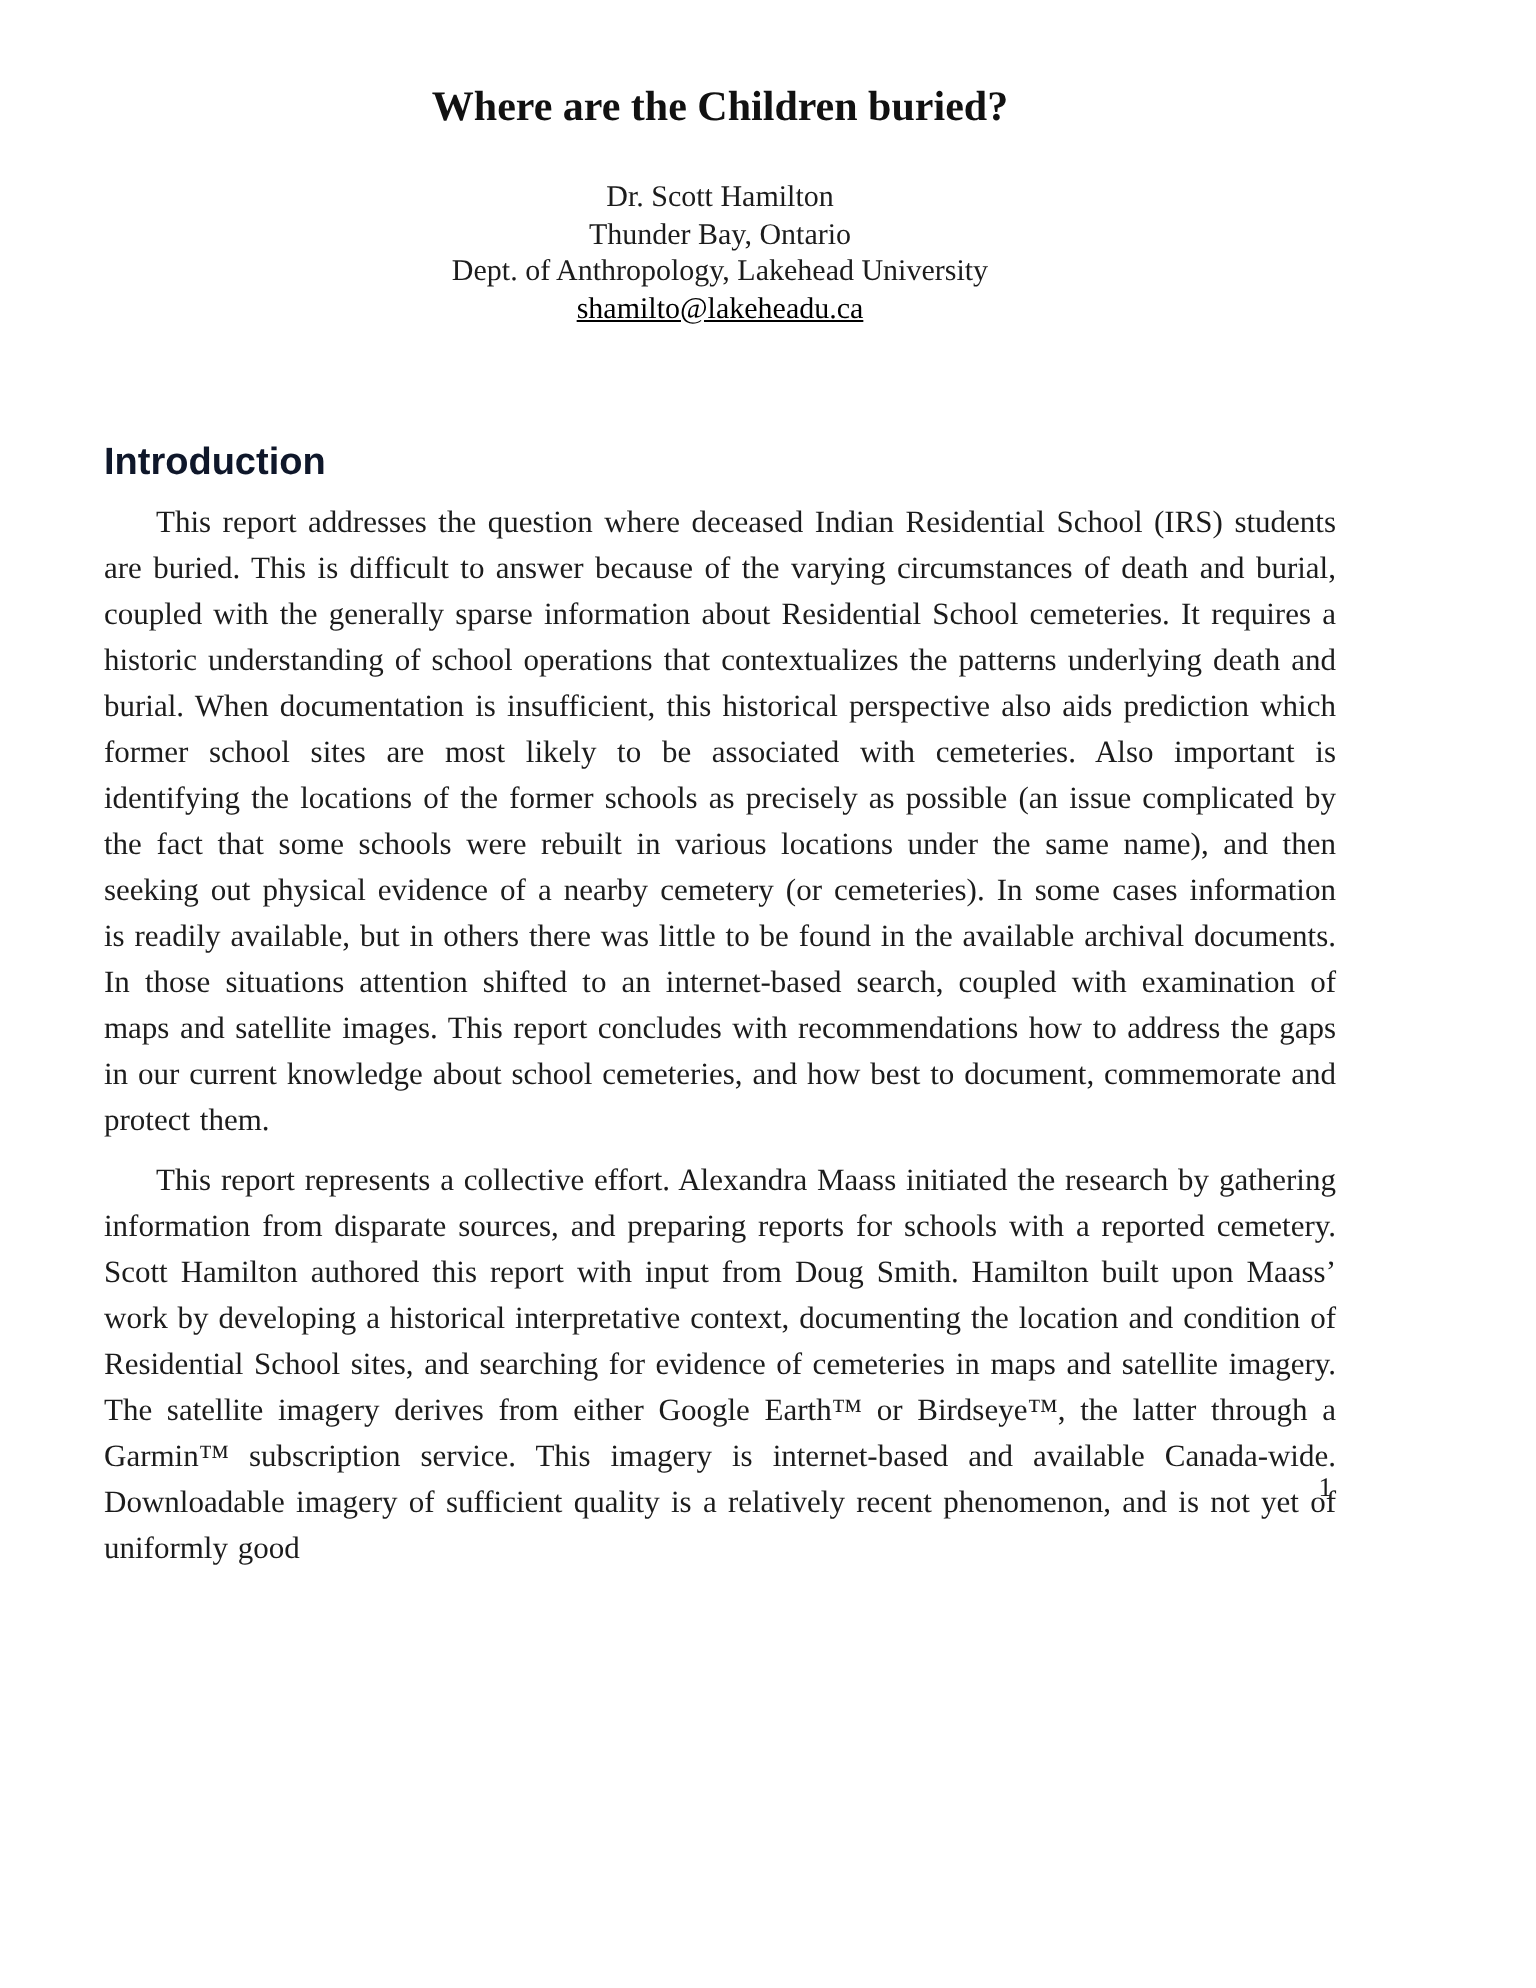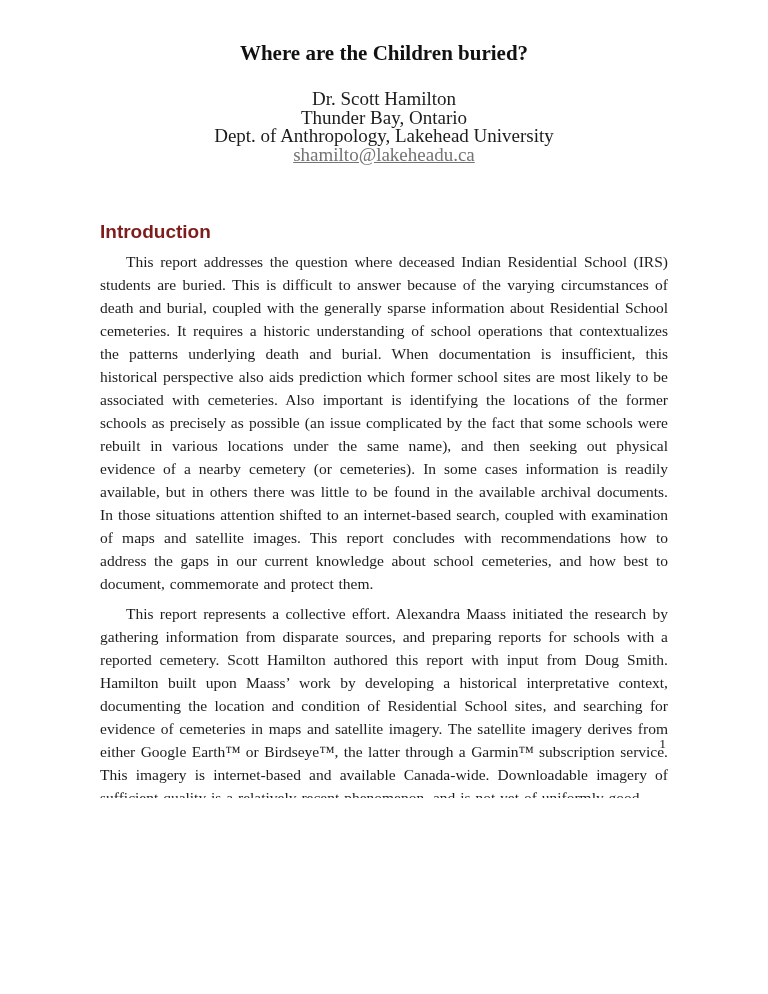--- a/index.html
+++ b/index.html
@@ -6,52 +6,52 @@
     margin: 0;
     padding: 0;
     background: #ffffff;
   }
   .page {
     position: relative;
     width: 768px;
     height: 798px;
     background: #ffffff;
     box-sizing: border-box;
-    padding: 40px 100px 0 100px;
+    padding: 40px 100px 0 52px;
     font-family: "Liberation Serif", serif;
     color: #1c1c1c;
     overflow: hidden;
   }
   .doc-title {
     text-align: center;
     font-size: 21px;
     font-weight: bold;
     margin: 0 0 24px 0;
     line-height: 26px;
     color: #111111;
   }
   .author-block {
     text-align: center;
-    font-size: 19px;
+    font-size: 15px;
     line-height: 18.5px;
     margin: 0 0 56px 0;
   }
   .author-line {
     display: block;
   }
   .email-link {
-    color: #737373;
+    color: #000000;
     text-decoration: underline;
     cursor: pointer;
   }
   .section-heading {
     font-family: "Liberation Sans", sans-serif;
     font-size: 19px;
     font-weight: bold;
-    color: #7f1d1d;
+    color: #0f172a;
     margin: 0 0 6px 0;
     line-height: 24px;
   }
   .body-para {
     text-align: justify;
     font-size: 15.5px;
     line-height: 23px;
     text-indent: 26px;
     margin: 0 0 7px 0;
     word-spacing: 1px;

